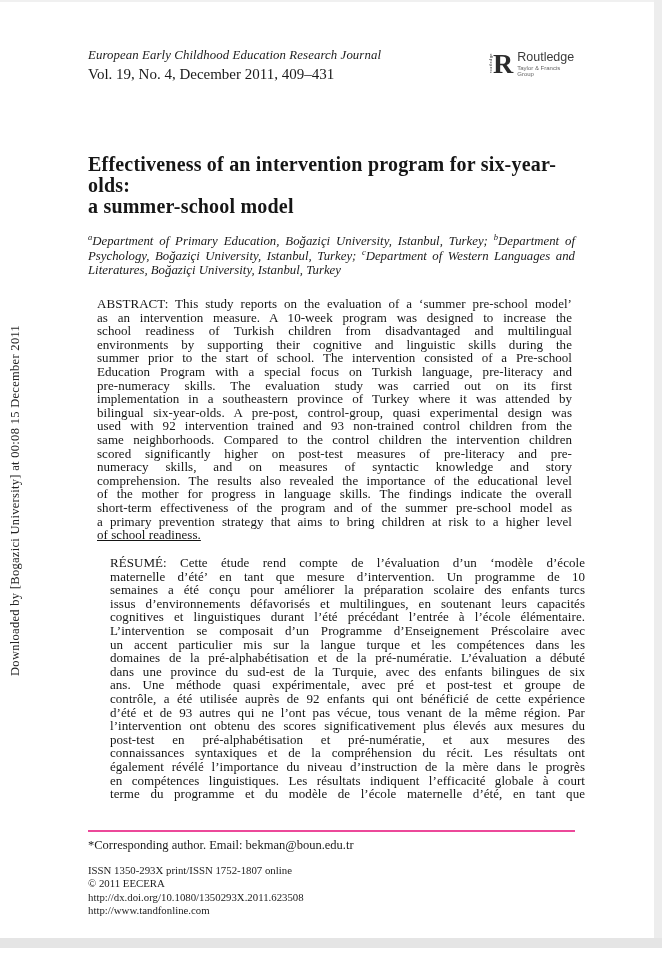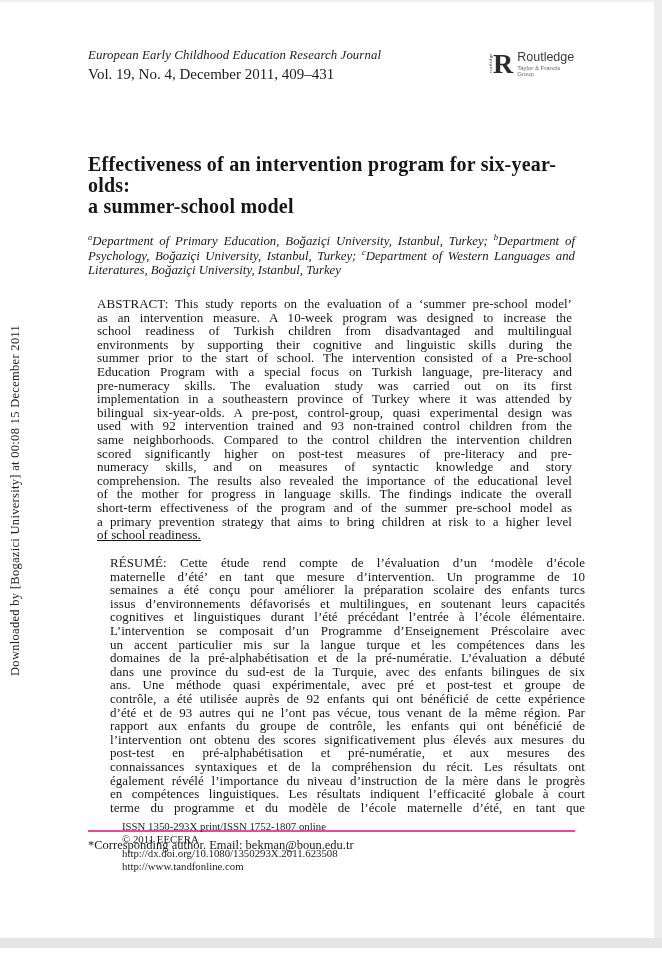--- a/index.html
+++ b/index.html
@@ -56,21 +56,21 @@
   .resume   { position:absolute; top:508px; left:9px;  width:475px;margin-left:13px; }
   .jline { display:block; text-align:justify; text-align-last:justify; }
   .para-end .jline:last-child { text-align-last:left;text-decoration:underline; }
 
   .footnote {
     position:absolute; top:782px; left:0; width:487px;
     border-top:2px solid #ec4899; padding-top:6px;
     font-size:12.5px;
   }
 
-  .imprint { position:absolute; top:772px; left:0; width:487px;margin-left:34px; }
+  .imprint { position:absolute; top:816px; left:0; width:487px; }
   .imprint-line { font-size:10.8px; line-height:13.4px; color:#222; }
 </style>
 </head>
 <body>
 
 <div class="edge-top"></div>
 <div class="edge-right"></div>
 <div class="edge-bottom"></div>
 
 <div class="download-note">Downloaded by [Bogazici University] at 00:08 15 December 2011</div>
@@ -129,21 +129,20 @@
       <span class="jline">semaines a été conçu pour améliorer la préparation scolaire des enfants turcs</span>
       <span class="jline">issus d’environnements défavorisés et multilingues, en soutenant leurs capacités</span>
       <span class="jline">cognitives et linguistiques durant l’été précédant l’entrée à l’école élémentaire.</span>
       <span class="jline">L’intervention se composait d’un Programme d’Enseignement Préscolaire avec</span>
       <span class="jline">un accent particulier mis sur la langue turque et les compétences dans les</span>
       <span class="jline">domaines de la pré-alphabétisation et de la pré-numératie. L’évaluation a débuté</span>
       <span class="jline">dans une province du sud-est de la Turquie, avec des enfants bilingues de six</span>
       <span class="jline">ans. Une méthode quasi expérimentale, avec pré et post-test et groupe de</span>
       <span class="jline">contrôle, a été utilisée auprès de 92 enfants qui ont bénéficié de cette expérience</span>
       <span class="jline">d’été et de 93 autres qui ne l’ont pas vécue, tous venant de la même région. Par</span>
-      <span class="jline">rapport aux enfants du groupe de contrôle, les enfants qui ont bénéficié de</span>
       <span class="jline">l’intervention ont obtenu des scores significativement plus élevés aux mesures du</span>
       <span class="jline">post-test en pré-alphabétisation et pré-numératie, et aux mesures des</span>
       <span class="jline">connaissances syntaxiques et de la compréhension du récit. Les résultats ont</span>
       <span class="jline">également révélé l’importance du niveau d’instruction de la mère dans le progrès</span>
       <span class="jline">en compétences linguistiques. Les résultats indiquent l’efficacité globale à court</span>
       <span class="jline">terme du programme et du modèle de l’école maternelle d’été, en tant que</span>
     </div>
 
   <div class="footnote">*Corresponding author. Email: bekman@boun.edu.tr</div>
 

